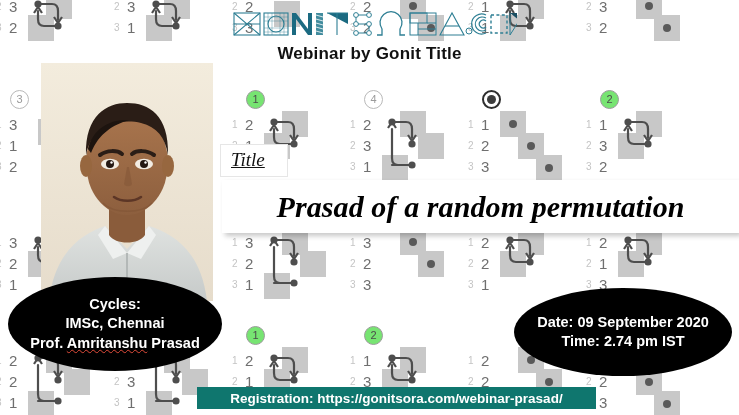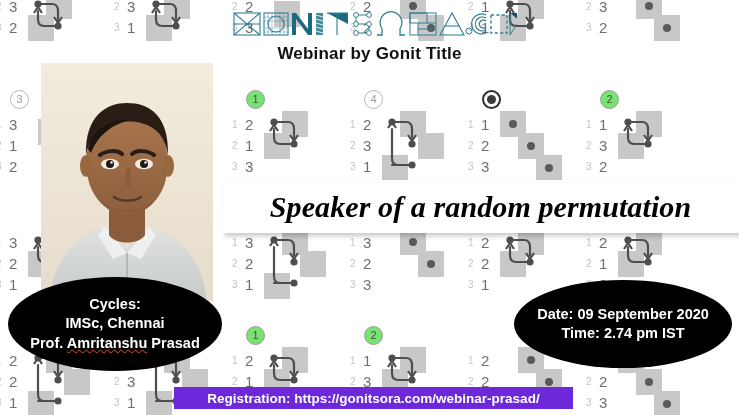--- a/index.html
+++ b/index.html
@@ -75,26 +75,26 @@
     position:absolute;background:#000;border-radius:50%;
     display:flex;align-items:center;justify-content:center;text-align:center;
   }
   .bubble .lines{color:#fff;font-weight:bold;line-height:1.32;}
   #speaker-bubble{left:8px;top:277px;width:214px;height:94px;}
   #speaker-bubble .lines{font-size:14.5px;}
   .misspell{
     text-decoration:underline;text-decoration-color:#e04b3a;
     text-decoration-style:wavy;text-decoration-thickness:1px;
   }
-  #date-bubble{left:514px;top:280px;width:218px;height:88px;}
+  #date-bubble{left:514px;top:288px;width:218px;height:88px;}
   #date-bubble .lines{font-size:14.5px;}
 
   
   #registration-bar{
-    position:absolute;left:174px;top:387px;width:399px;height:22px;background:#6d28d9;
+    position:absolute;left:197px;top:387px;width:399px;height:22px;background:#0f766e;
     display:flex;align-items:center;justify-content:center;
   }
   #registration-bar span{color:#fff;font-weight:bold;font-size:13.5px;white-space:nowrap;}
 </style>
 </head>
 <body>
 
 <div id="poster">
 
   <div id="bg">
@@ -520,23 +520,26 @@
       <circle cx="104.5" cy="99.5" r="1.2" fill="#fff"></circle>
 
       <path d="M86 104 L83 121 C84 124 90 124 91 121 L88 104" fill="#8a5c3b" opacity=".85"></path>
 
       <path d="M73 134 C80 139 93 139 100 134" stroke="#5c3626" stroke-width="2.6" fill="none" stroke-linecap="round"></path>
 
       <path d="M62 140 C72 151 101 151 111 140" stroke="#7d5234" stroke-width="1.4" fill="none" opacity=".5"></path>
     </svg>
   </div>
 
+  <div id="title-label">
+    <span>Title</span>
+  </div>
 
   <div id="title-banner">
-    <span>Speaker of a random permutation</span>
+    <span>Prasad of a random permutation</span>
   </div>
 
   <div class="bubble" id="speaker-bubble">
     <div class="lines">
       <div>Cycles:</div>
       <div>IMSc, Chennai</div>
       <div><span>Prof. </span><span class="misspell">Amritanshu</span><span> Prasad</span></div>
     </div>
   </div>
 

